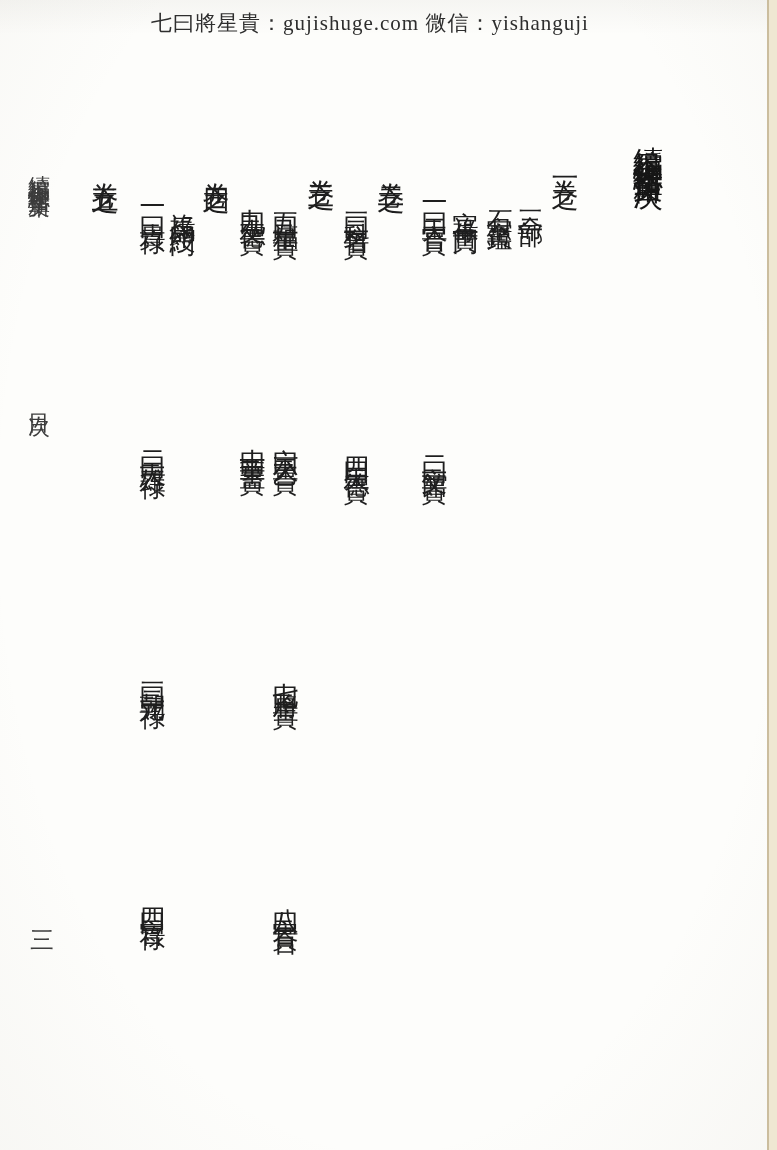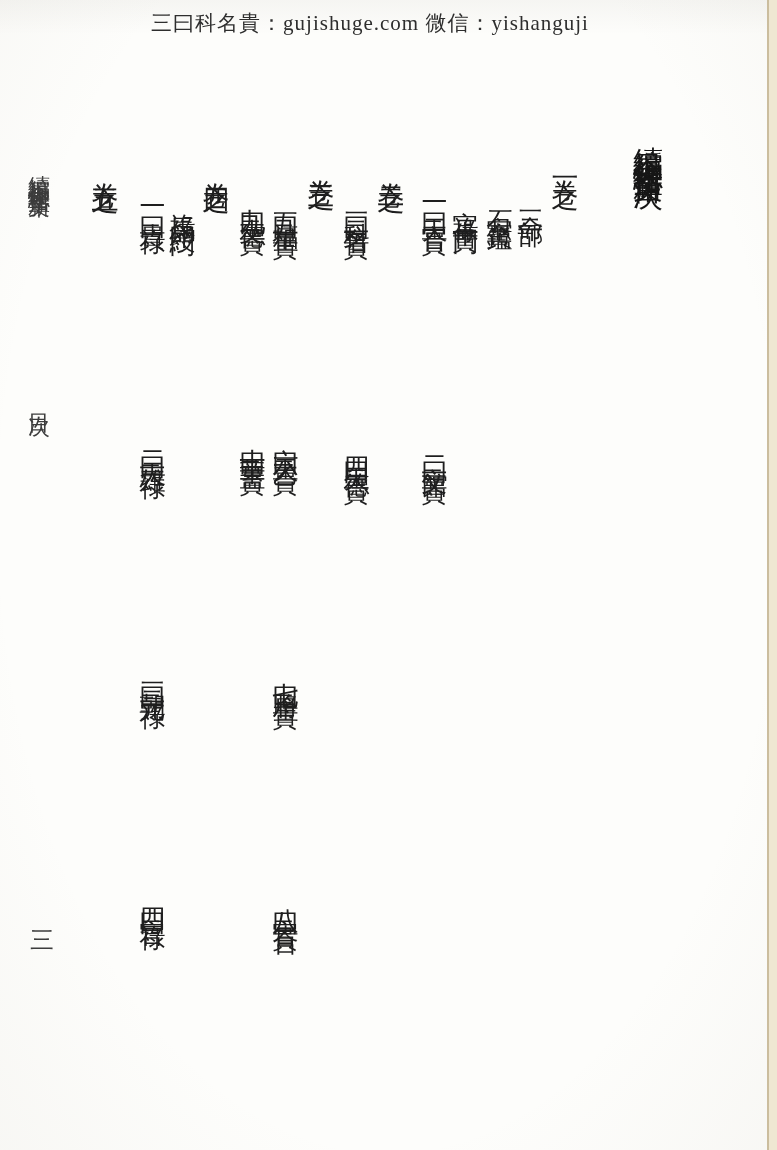--- a/index.html
+++ b/index.html
@@ -75,21 +75,21 @@
     height: 1150px;
     background: #efe7d2;
     border-left: 2px solid #cbbd9e;
   }
 </style>
 </head>
 <body>
 
 <div id="scan-page">
 
-  <div class="watermark">三曰科名貴：gujishuge.com 微信：yishanguji</div>
+  <div class="watermark">七曰將星貴：gujishuge.com 微信：yishanguji</div>
 
   <div class="vtext toc-title" style="left: 633px; top: 122px;">續編星命總括新集目次</div>
 
   <div class="vtext vol-label" style="left: 551px; top: 158px;">卷之一</div>
   <div class="vtext entry" style="left: 517px; top: 190px;">三命部</div>
   <div class="vtext entry" style="left: 486px; top: 190px;">石室寶鑑</div>
   <div class="vtext entry" style="left: 452px; top: 190px;">官祿十貴門</div>
   <div class="vtext entry" style="left: 421px; top: 188px;">一曰天官貴</div>
   <div class="vtext entry" style="left: 421px; top: 437px;">二曰文館貴</div>
 

